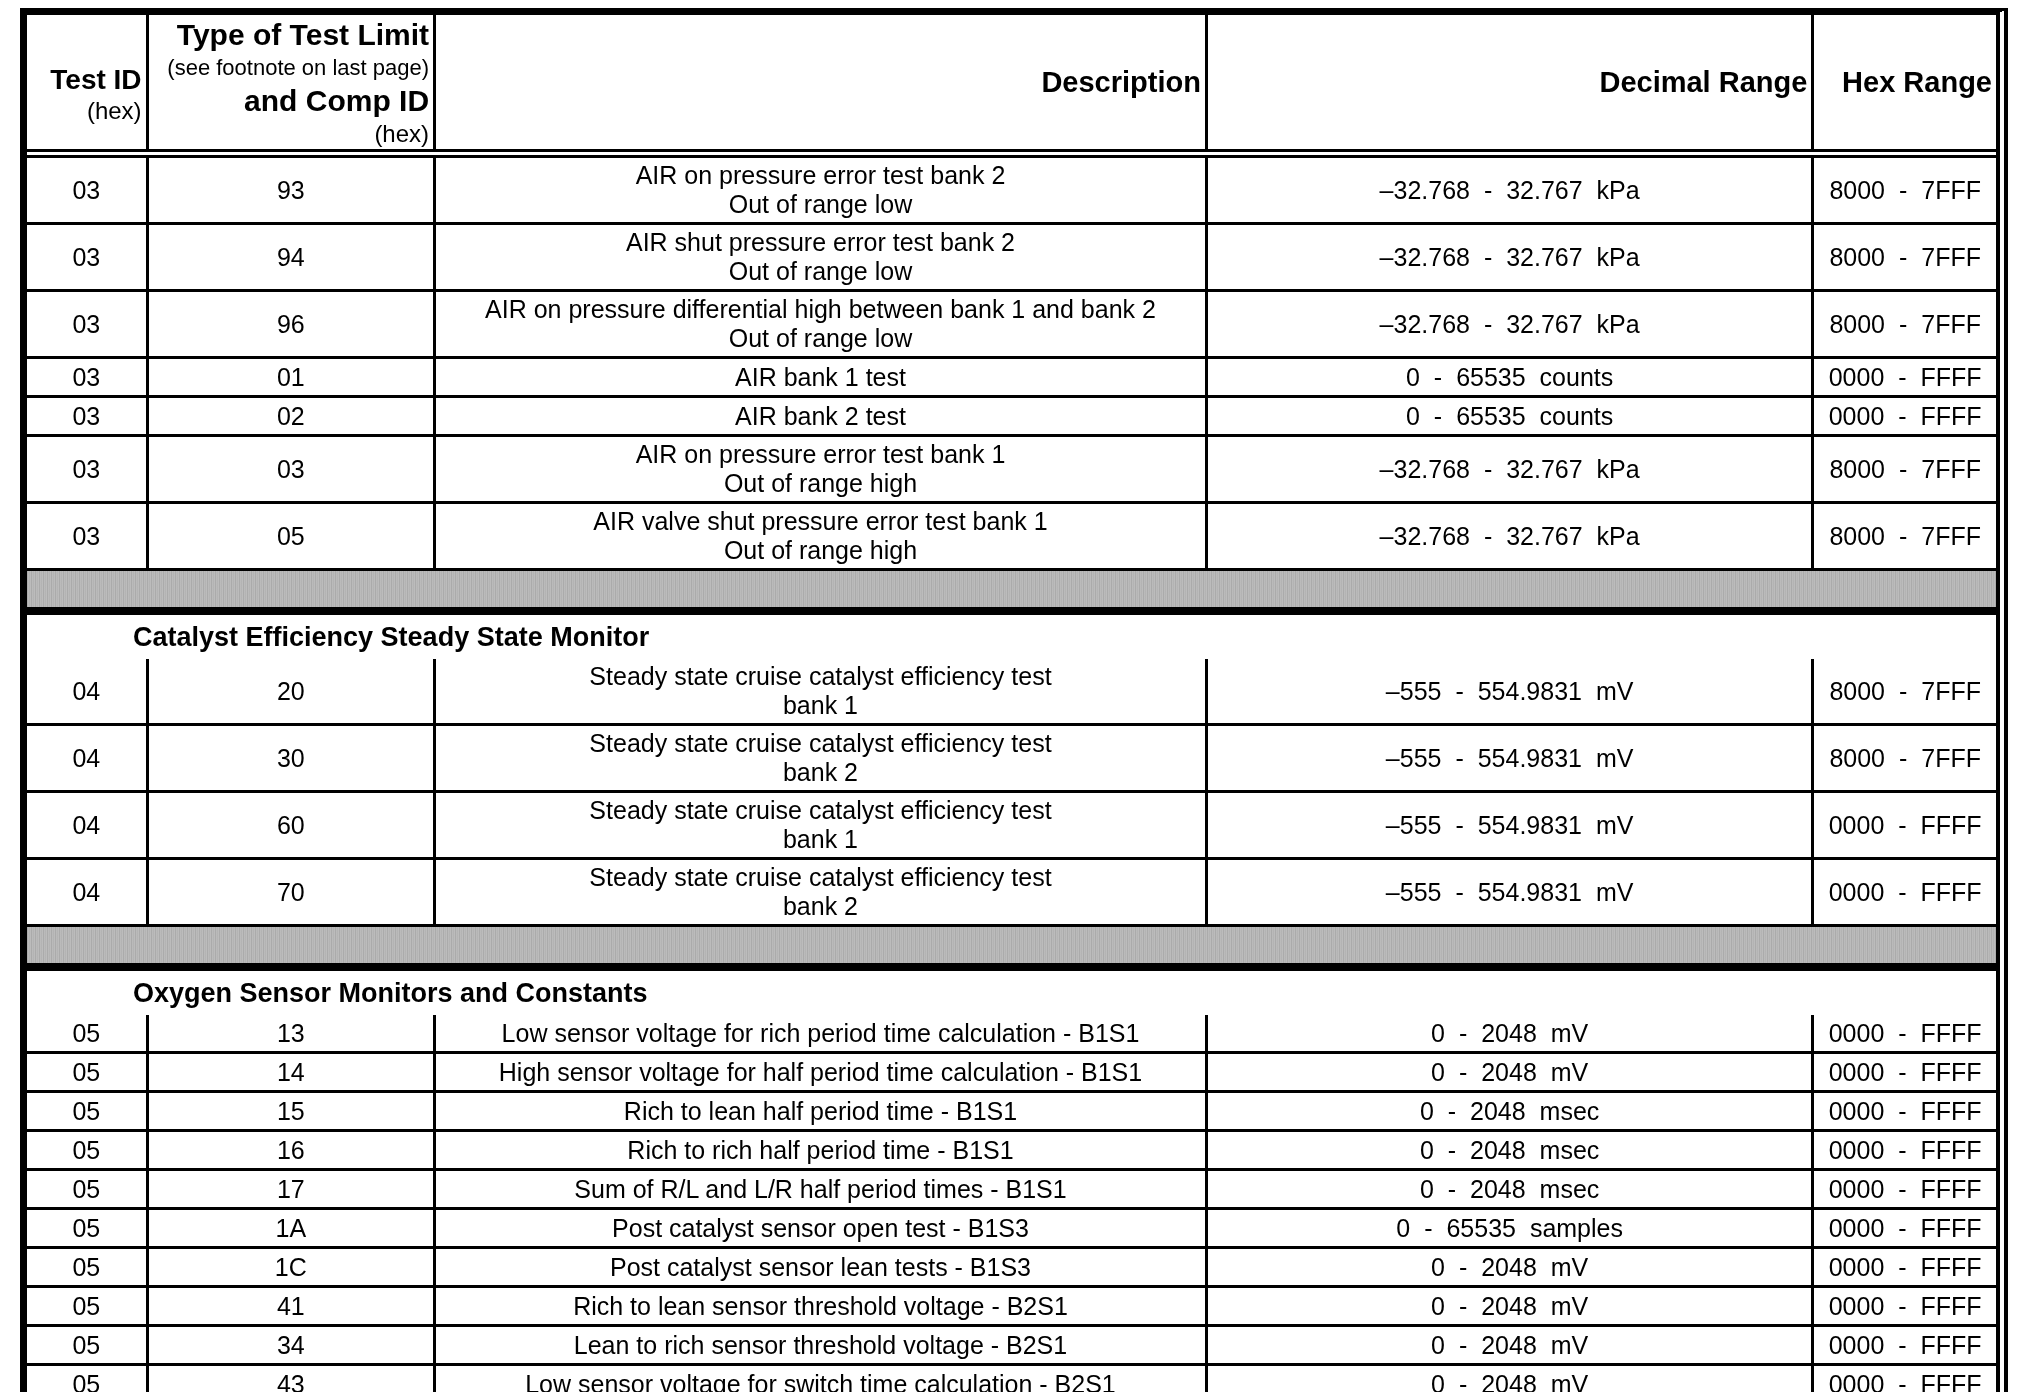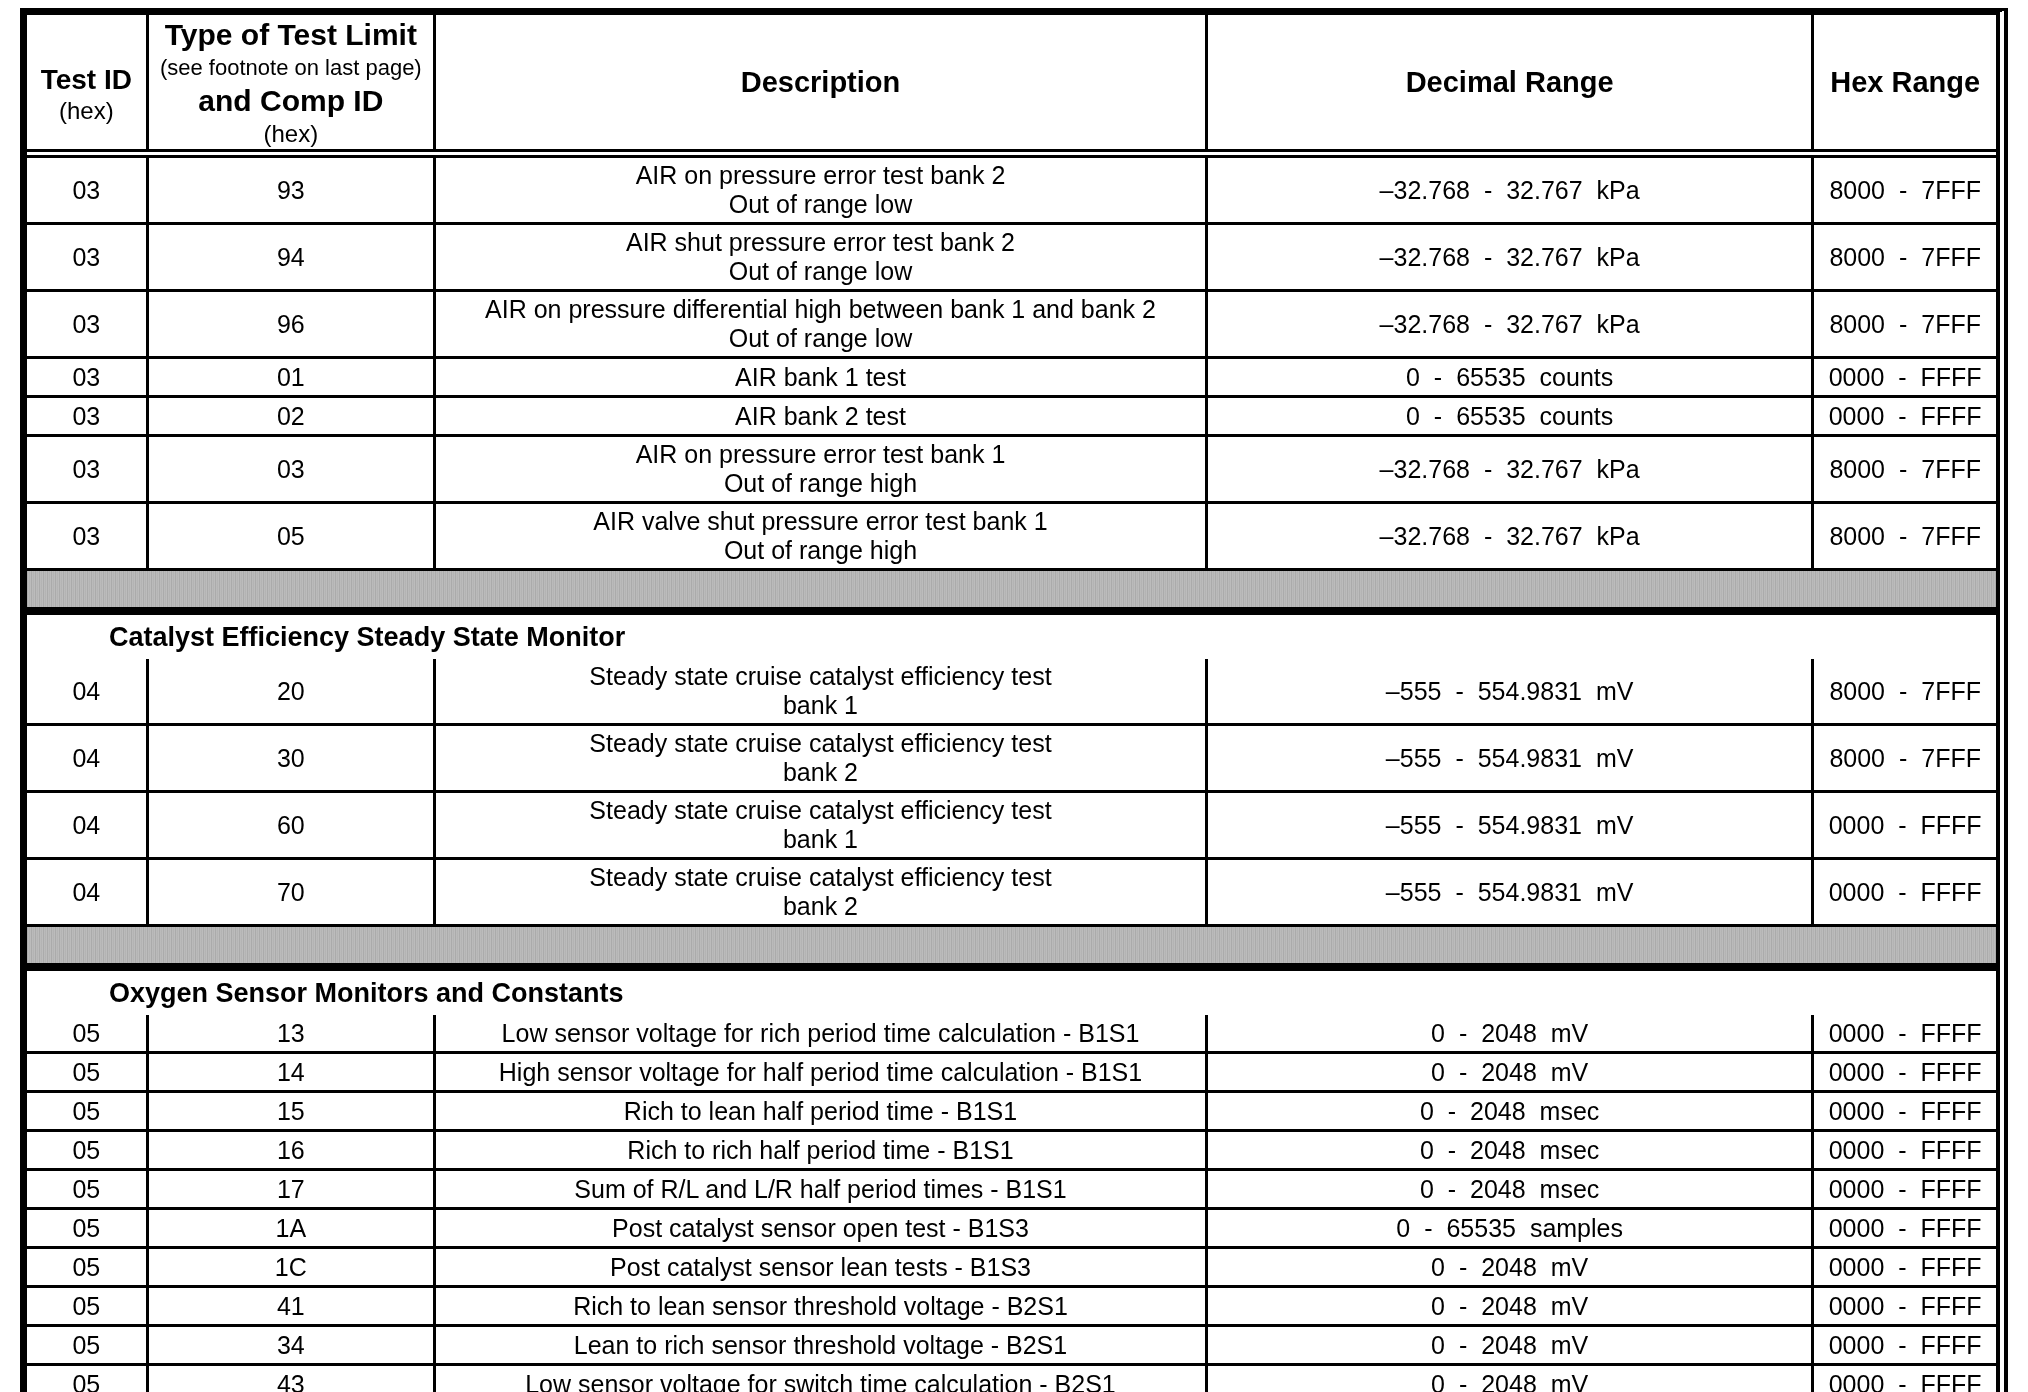--- a/index.html
+++ b/index.html
@@ -29,21 +29,21 @@
   th,td{
     border:3px solid #000;
     text-align:center;
     vertical-align:middle;
     padding:1px 4px;
     overflow:hidden;
   }
   
   th:first-child,td:first-child{border-left:none;}
   th:last-child,td:last-child{border-right:none;}
-  thead tr:first-child th{border-top:none;}
+  thead tr:first-child th{border-top:none;text-align:right;}
   table tr:first-child td{border-top:none;}
   tbody tr:last-child td{border-bottom:none;}
 
   .hdr th{
     height:132px;
     border-bottom:9px double #000;
     font-weight:bold;
     font-size:29px;
     background:#fff;
   }
@@ -53,21 +53,21 @@
   .hdr .h-line-small{font-weight:normal; font-size:24px; line-height:28px;}
 
   td{font-size:25px; line-height:29px;}
   tr.data-row td{height:34px;}
   tr.data-row.tall td{height:62px;}
   td.c-dec, td.c-hex{word-spacing:7px;}
 
   tr.section-title-row td{
     height:42px;
     text-align:left;
-    padding-left:82px;
+    padding-left:106px;
     font-weight:bold;
     font-size:27px;
     border-left:none; border-right:none; border-top:none;
   }
 
   .band{
     height:36px;
     border-top:3px solid #000;
     border-bottom:8px solid #000;
     background-color:#c0c0c0;

